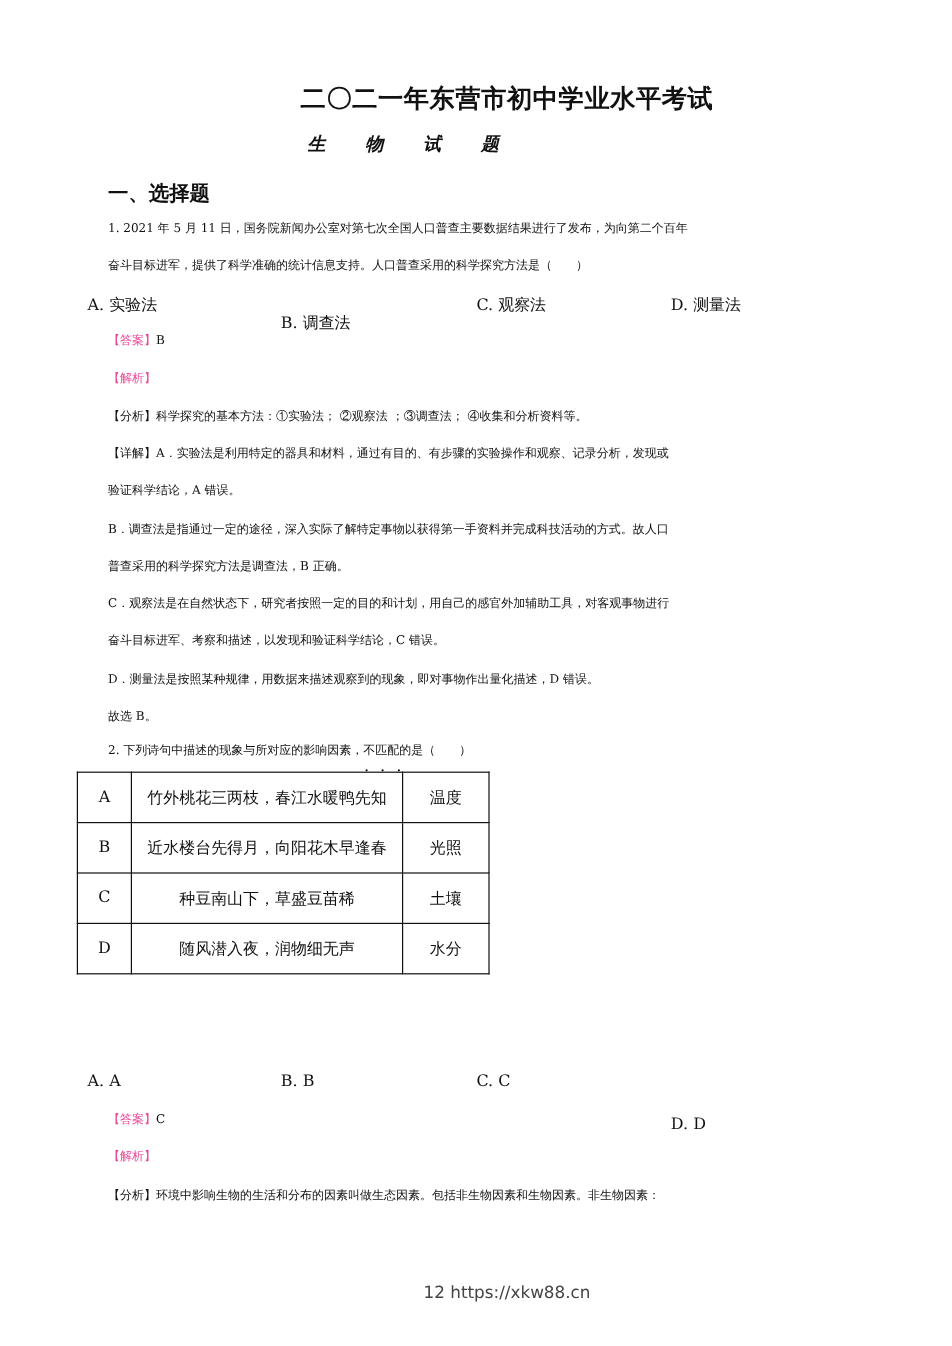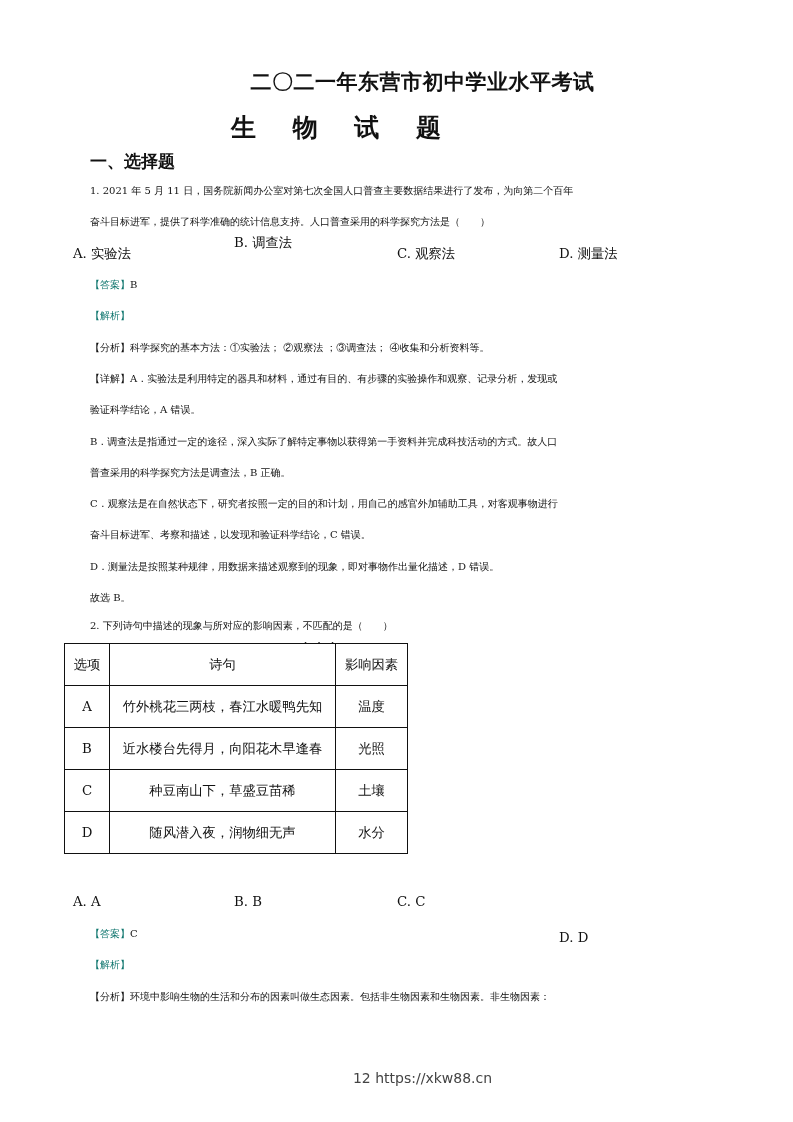--- a/index.html
+++ b/index.html
@@ -9,29 +9,30 @@
     color: #111;
   }
   .abs { position: absolute; padding-left: 26px; }
   .title {
     left: 0; width: 793px; text-align: center; top: 68px;
     font-size: 21px; font-weight: bold; letter-spacing: 0.5px;
     font-family: "DejaVu Sans", sans-serif;
   }
   .subtitle {
     left: 0; width: 634px; text-align: center; top: 111px;
-    font-size: 25px; font-weight: bold; letter-spacing: 14px;
+    font-size: 15px; font-weight: bold; letter-spacing: 14px;
     font-family: "DejaVu Sans", sans-serif;
+    font-style: italic;
   }
   .section {
     left: 64px; top: 150px; font-size: 17px; font-weight: bold;
     font-family: "DejaVu Sans", sans-serif;
   }
   .line { left: 64px; font-size: 10px; white-space: nowrap; line-height: 18px; }
-  .tag { color: #0f766e; }
+  .tag { color: #ec4899; }
   .opt { position: absolute; font-size: 13.3px; white-space: nowrap; }
   .emph { position: relative; }
   .emph::after {
     content: "• • •"; position: absolute; left: 1px; top: 14px;
     font-size: 6px; letter-spacing: 4px; color: #111;
   }
   table.q2 {
     position: absolute; left: 64px; top: 643px;
     border-collapse: collapse; font-size: 13.3px;
   }
@@ -52,21 +53,21 @@
 <div class="abs title">二〇二一年东营市初中学业水平考试</div>
 <div class="abs subtitle">生 物 试 题</div>
 <div class="abs section">一、选择题</div>
 
 <div>
   <div class="abs line" style="top:182px">1. 2021 年 5 月 11 日，国务院新闻办公室对第七次全国人口普查主要数据结果进行了发布，为向第二个百年</div>
   <div class="abs line" style="top:213px">奋斗目标进军，提供了科学准确的统计信息支持。人口普查采用的科学探究方法是（　　）</div>
 
   <div>
     <span class="opt" style="left:73px;top:245px">A. 实验法</span>
-    <span class="opt" style="left:234px;top:234px">B. 调查法</span>
+    <span class="opt" style="left:234px;top:260px">B. 调查法</span>
     <span class="opt" style="left:397px;top:245px">C. 观察法</span>
     <span class="opt" style="left:559px;top:245px">D. 测量法</span>
   </div>
 
   <div class="abs line" style="top:276px">
     <span class="tag">【答案】</span><span>B</span>
   </div>
   <div class="abs line" style="top:307px">
     <span class="tag">【解析】</span>
   </div>
@@ -85,25 +86,20 @@
   <div class="abs line" style="top:589px">故选 B。</div>
 </div>
 
 <div>
   <div class="abs line" style="top:617px">
     <span>2. 下列诗句中描述的现象与所对应的影响因素，</span><span class="emph">不匹配</span><span>的是（　　）</span>
   </div>
 
   <table class="q2">
     <tbody>
-        <tr>
-      <td class="c1">选项</td>
-      <td class="c2">诗句</td>
-      <td class="c3">影响因素</td>
-    </tr>
     <tr>
       <td class="c1">A</td>
       <td class="c2">竹外桃花三两枝，春江水暖鸭先知</td>
       <td class="c3">温度</td>
     </tr>
     <tr>
       <td class="c1">B</td>
       <td class="c2">近水楼台先得月，向阳花木早逢春</td>
       <td class="c3">光照</td>
     </tr>

